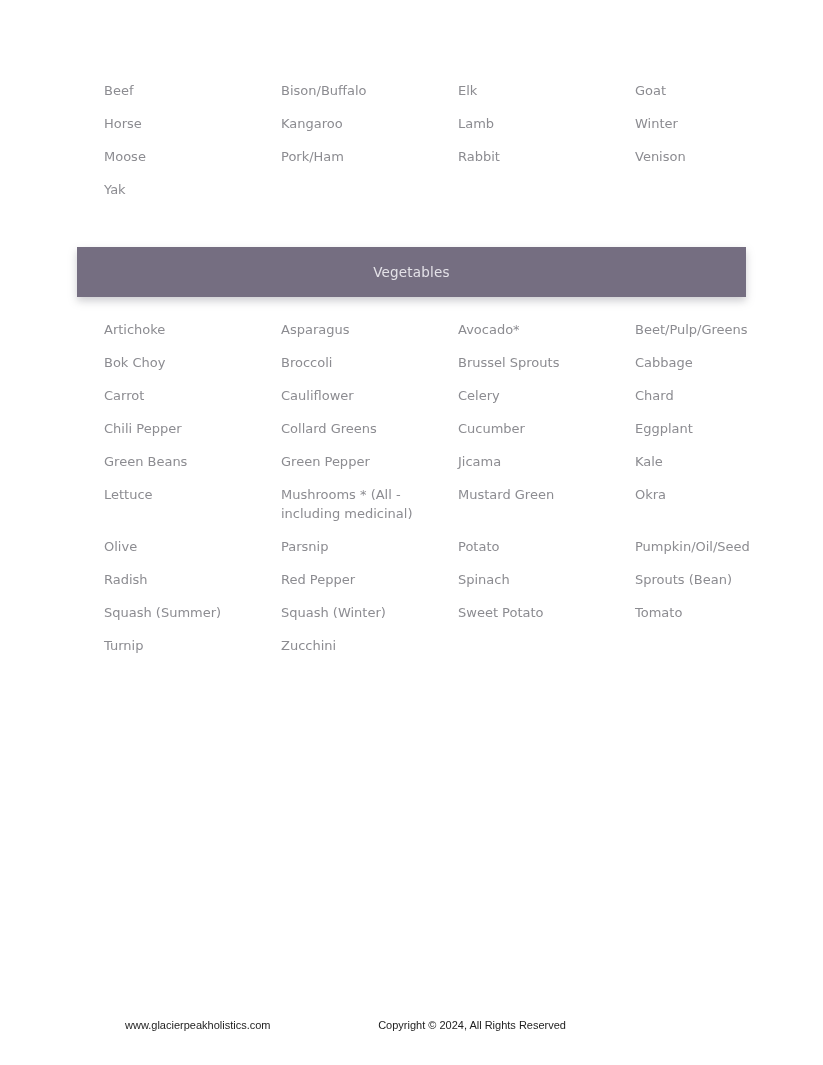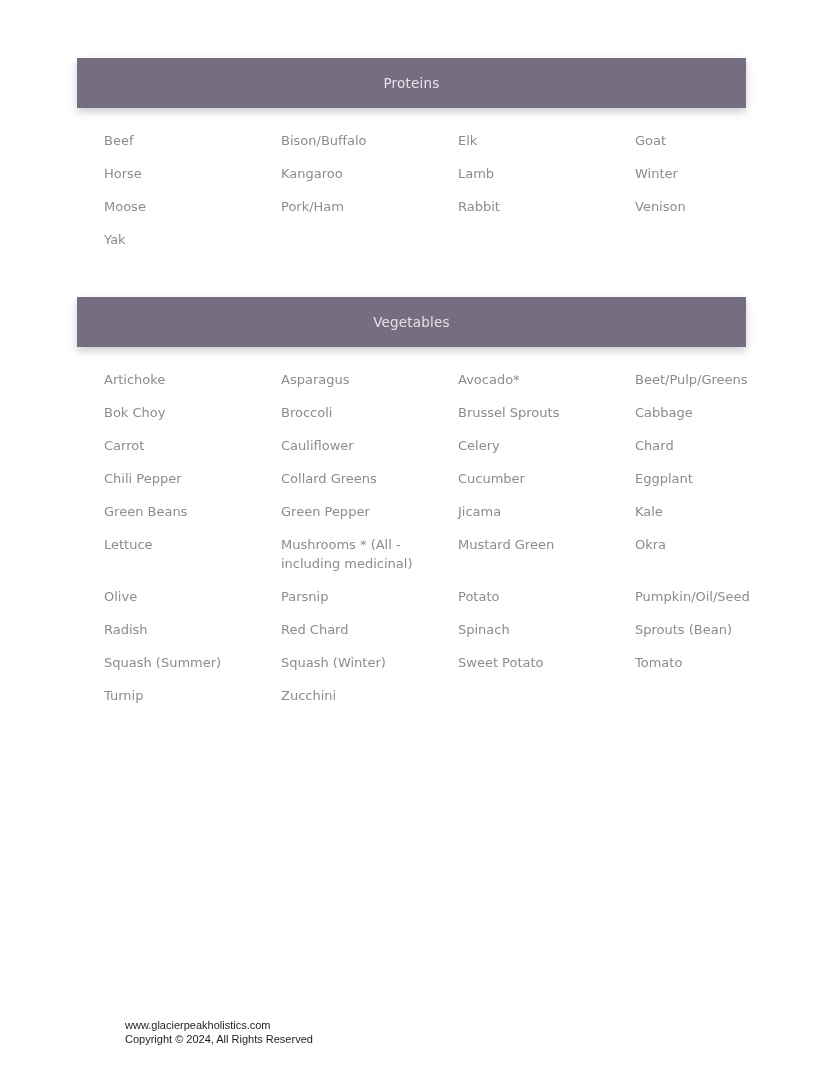--- a/index.html
+++ b/index.html
@@ -49,29 +49,27 @@
     width: 692px;
     box-sizing: border-box;
     padding-left: 125px;
     padding-right: 126px;
     display: flex;
     justify-content: space-between;
     font-family: "Liberation Sans", sans-serif;
     font-size: 11px;
     line-height: 14px;
     color: #1d1d1d;
-    flex-direction: column;
   }
 </style>
 </head>
 <body>
 
 <div class="content">
     <div class="section">
-      <div class="section-bar">Proteins</div>
       <div class="grid">
         <div class="cell">Beef</div>
         <div class="cell">Bison/Buffalo</div>
         <div class="cell">Elk</div>
         <div class="cell">Goat</div>
         <div class="cell">Horse</div>
         <div class="cell">Kangaroo</div>
         <div class="cell">Lamb</div>
         <div class="cell">Winter</div>
         <div class="cell">Moose</div>
@@ -111,21 +109,21 @@
         <div class="cell">Kale</div>
         <div class="cell">Lettuce</div>
         <div class="cell">Mushrooms * (All - including medicinal)</div>
         <div class="cell">Mustard Green</div>
         <div class="cell">Okra</div>
         <div class="cell">Olive</div>
         <div class="cell">Parsnip</div>
         <div class="cell">Potato</div>
         <div class="cell">Pumpkin/Oil/Seed</div>
         <div class="cell">Radish</div>
-        <div class="cell">Red Chard</div>
+        <div class="cell">Red Pepper</div>
         <div class="cell">Spinach</div>
         <div class="cell">Sprouts (Bean)</div>
         <div class="cell">Squash (Summer)</div>
         <div class="cell">Squash (Winter)</div>
         <div class="cell">Sweet Potato</div>
         <div class="cell">Tomato</div>
         <div class="cell">Turnip</div>
         <div class="cell">Zucchini</div>
         <div class="cell"></div>
       </div>

